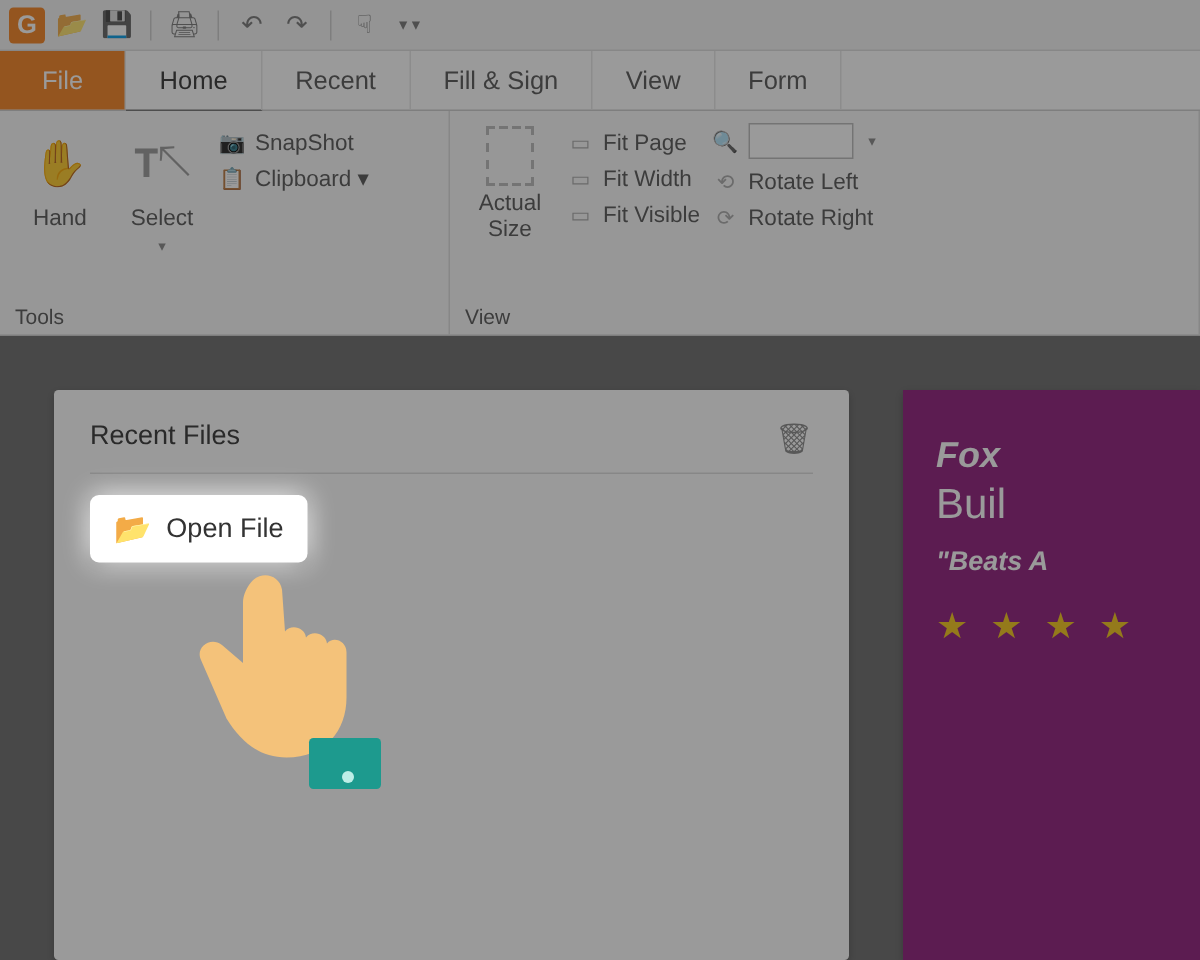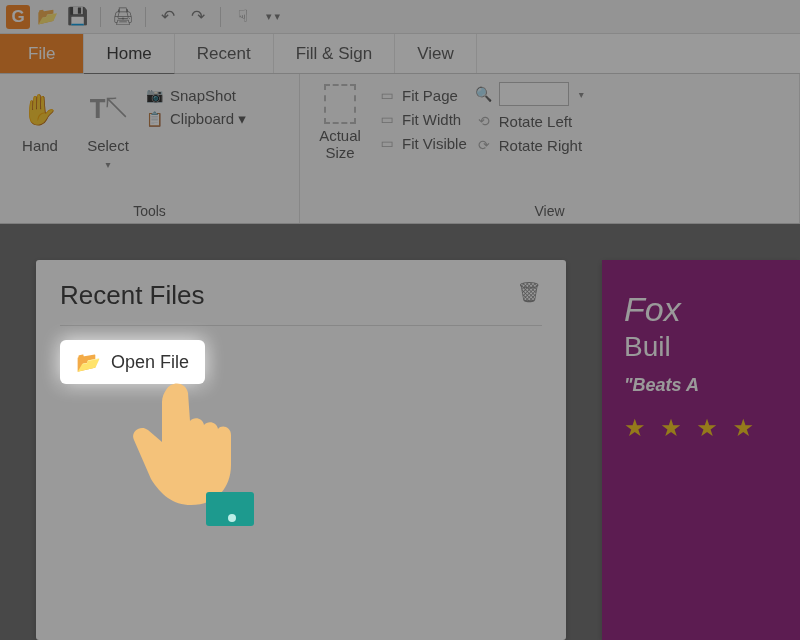--- a/index.html
+++ b/index.html
@@ -14,40 +14,40 @@
 
 .tabs { height:40px; background:#fff; display:flex; align-items:stretch; border-bottom:1px solid #ccc;}
 .tab { padding:0 22px; display:flex; align-items:center; font-size:17px; color:#555; cursor:pointer; border-right:1px solid #e5e5e5;}
 .tab.file { background:#f58220; color:#fff; font-weight:500; padding:0 28px;}
 .tab.active { background:#fff; color:#333; font-weight:500; border-bottom:1px solid #737373; margin-bottom:-1px;}
 
 
 .ribbon { height:150px; background:#fafafa; display:flex; border-bottom:1px solid #ccc;}
 .group { display:flex; flex-direction:column; padding:6px 10px 2px; border-right:1px solid #ddd;}
 .group-body { display:flex; align-items:flex-start; flex:1; gap:8px;}
-.group-label { text-align:center; font-size:14px; color:#555; padding:4px 0 2px;}
+.group-label { text-align:left; font-size:14px; color:#555; padding:4px 0 2px;}
 .bigbtn { display:flex; flex-direction:column; align-items:center; width:60px; padding-top:4px; cursor:pointer;}
 .bigbtn .ic { height:50px; font-size:30px; color:#999; display:flex; align-items:center; justify-content:center;}
 .bigbtn .lbl { font-size:15px; color:#555; text-align:center; line-height:1.1; margin-top:4px;}
 .smallstack { display:flex; flex-direction:column; gap:6px; padding-top:6px;}
 .smallbtn { display:flex; align-items:center; gap:6px; font-size:15px; color:#555; cursor:pointer; white-space:nowrap;}
 .smallbtn .sic { width:18px; height:18px; display:inline-flex; align-items:center; justify-content:center; color:#aaa; font-size:14px;}
 .zoombox { width:70px; height:24px; border:1px solid #bbb; background:#fff;}
 
 
 .content { position:absolute; top:224px; left:0; right:0; bottom:0; background:#6b6b6b; display:flex; padding:36px 0 0 36px; gap:36px;}
 .panel-recent { width:530px; background:#fff; border-radius:3px; padding:20px 24px; box-shadow:0 2px 6px rgba(0,0,0,0.25); position:relative;}
-.panel-recent h2 { font-size:26px; font-weight:500; color:#333; margin-bottom:14px;}
+.panel-recent h2 { font-size:18px; font-weight:500; color:#333; margin-bottom:14px;}
 .panel-recent .trash { position:absolute; top:20px; right:24px; font-size:20px; color:#888; cursor:pointer;}
 .panel-recent hr { border:none; border-top:1px solid #ddd; margin-bottom:14px;}
 .openfile { display:inline-flex; align-items:center; gap:10px; padding:10px 16px; background:#fff; border-radius:6px; box-shadow:0 0 18px rgba(255,255,255,0.95),0 2px 8px rgba(0,0,0,0.2); font-size:18px; color:#333; cursor:pointer; position:relative; z-index:5;}
 .openfile .folder { color:#f5a623; font-size:20px;}
 
 .promo { flex:1; background:#8e1b7b; color:#fff; padding:30px 22px 0; box-shadow:0 2px 6px rgba(0,0,0,0.25);}
-.promo .t1 { font-size:34px; font-weight:400; font-style:italic;}
+.promo .t1 { font-size:24px; font-weight:700; font-style:italic;}
 .promo .t2 { font-size:28px; font-weight:300; margin-top:2px;}
 .promo .t3 { font-size:18px; font-style:italic; font-weight:600; margin-top:12px;}
 .promo .stars { margin-top:18px; font-size:24px; color:#f5c518; letter-spacing:4px;}
 
 
 .dim { position:absolute; inset:0; background:rgba(30,30,30,0.45); pointer-events:none; z-index:3;}
 
 
 .handptr { position:absolute; left:128px; top:382px; z-index:6; pointer-events:none;}
 .handptr svg { width:140px; height:150px;}
@@ -68,20 +68,21 @@
   <div class="qicon">☟</div>
   <div class="qicon" style="font-size:11px">▾ ▾</div>
 </div>
 
 <div class="tabs">
   <div class="tab file">File</div>
   <div class="tab active">Home</div>
   <div class="tab">Recent</div>
   <div class="tab">Fill &amp; Sign</div>
   <div class="tab">View</div>
+  <div class="tab">Form</div>
 </div>
 
 <div class="ribbon">
 
   <div class="group" style="min-width:300px">
     <div class="group-body">
       <div class="bigbtn">
         <div class="ic">✋</div>
         <div class="lbl">Hand</div>
       </div>

